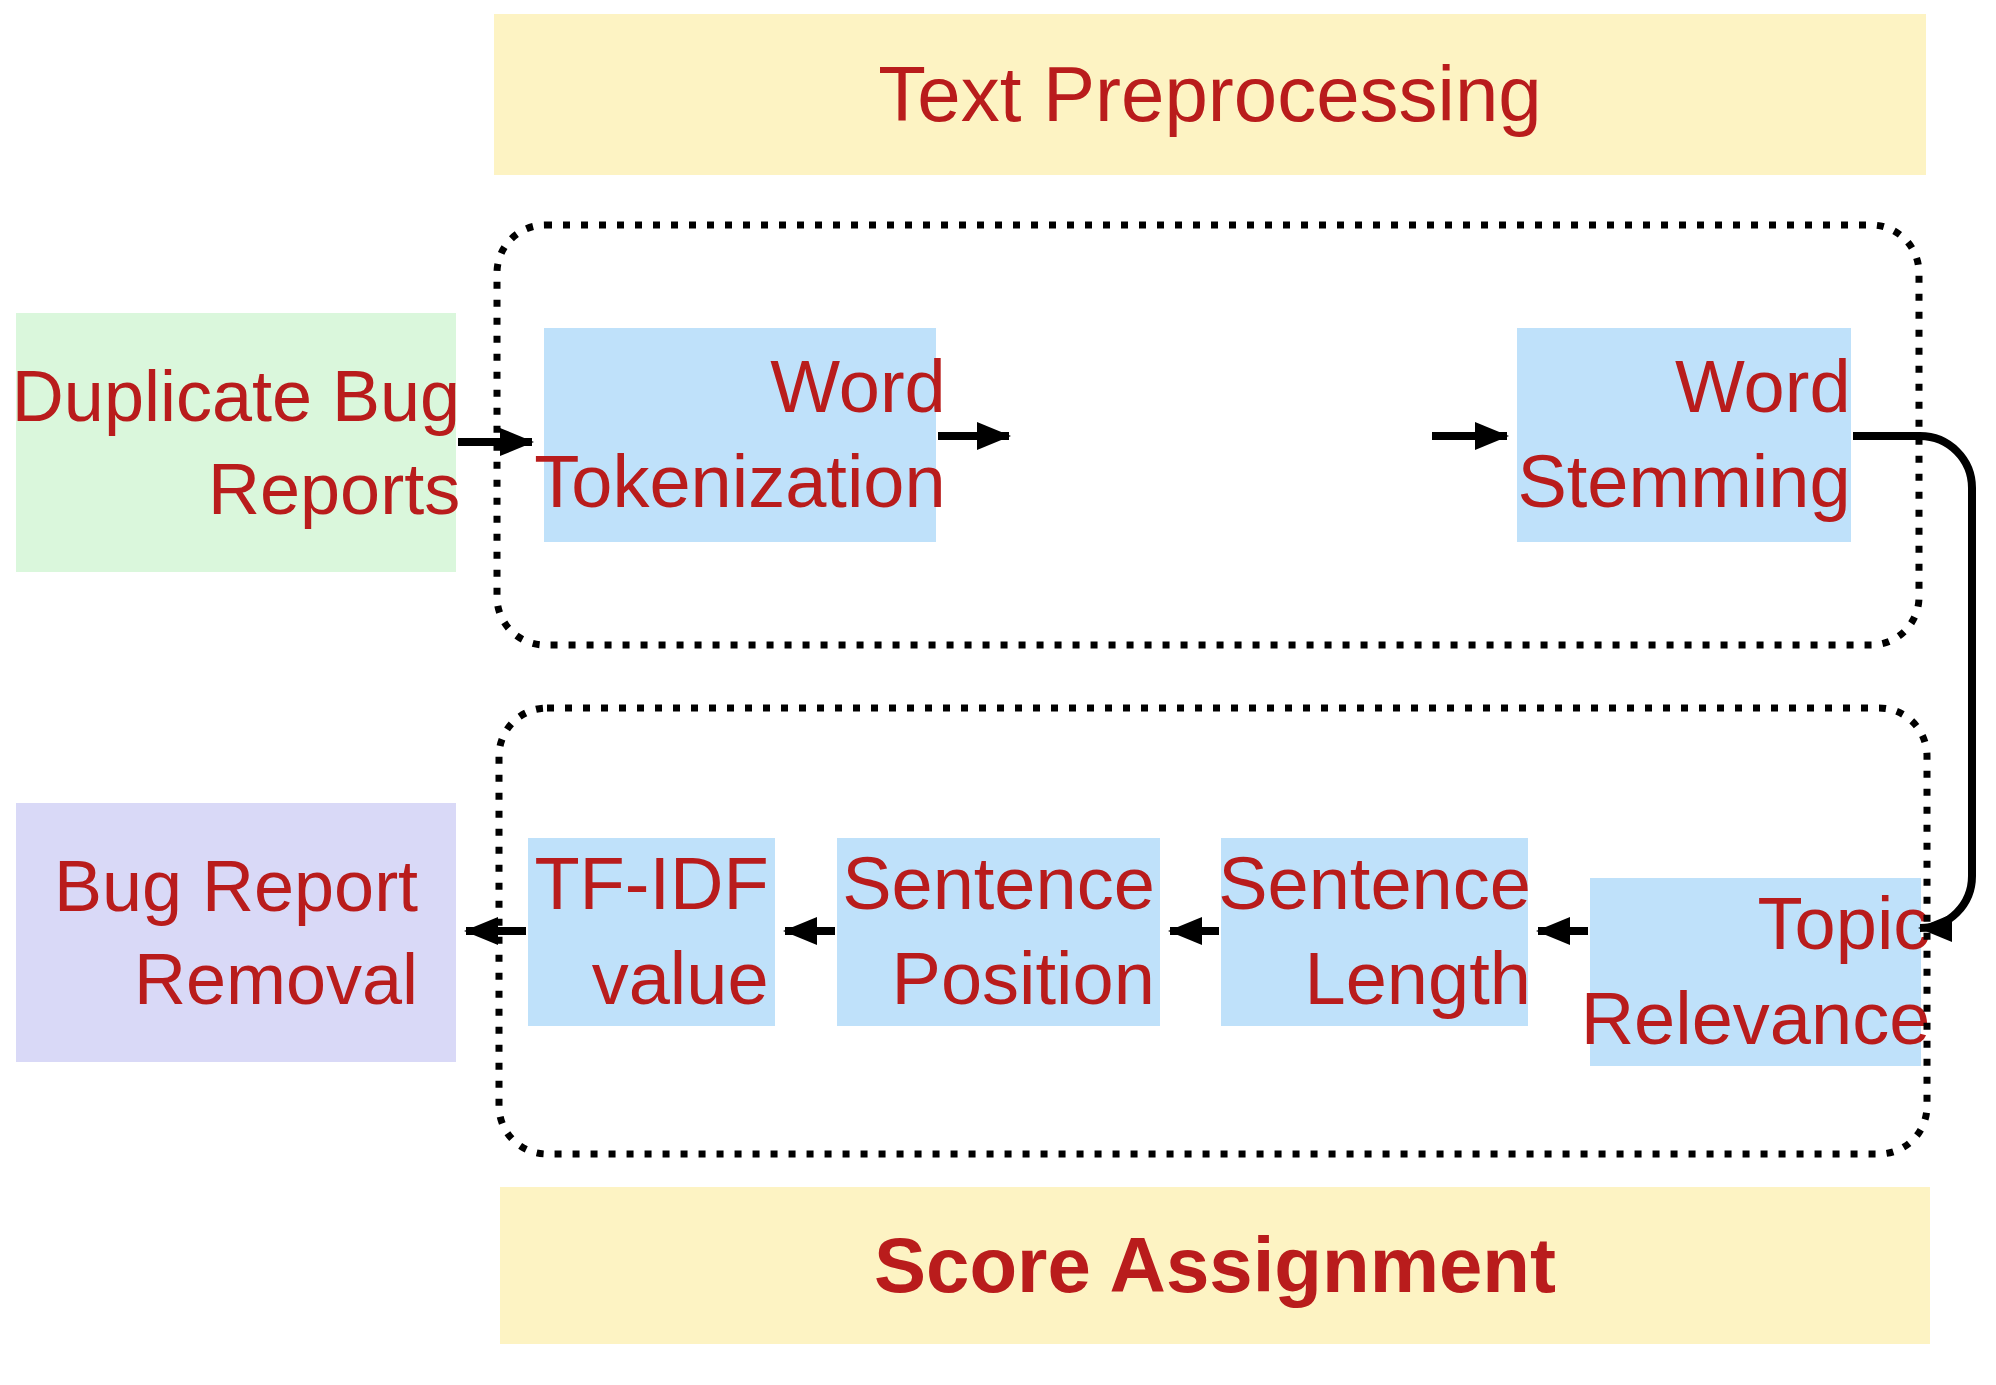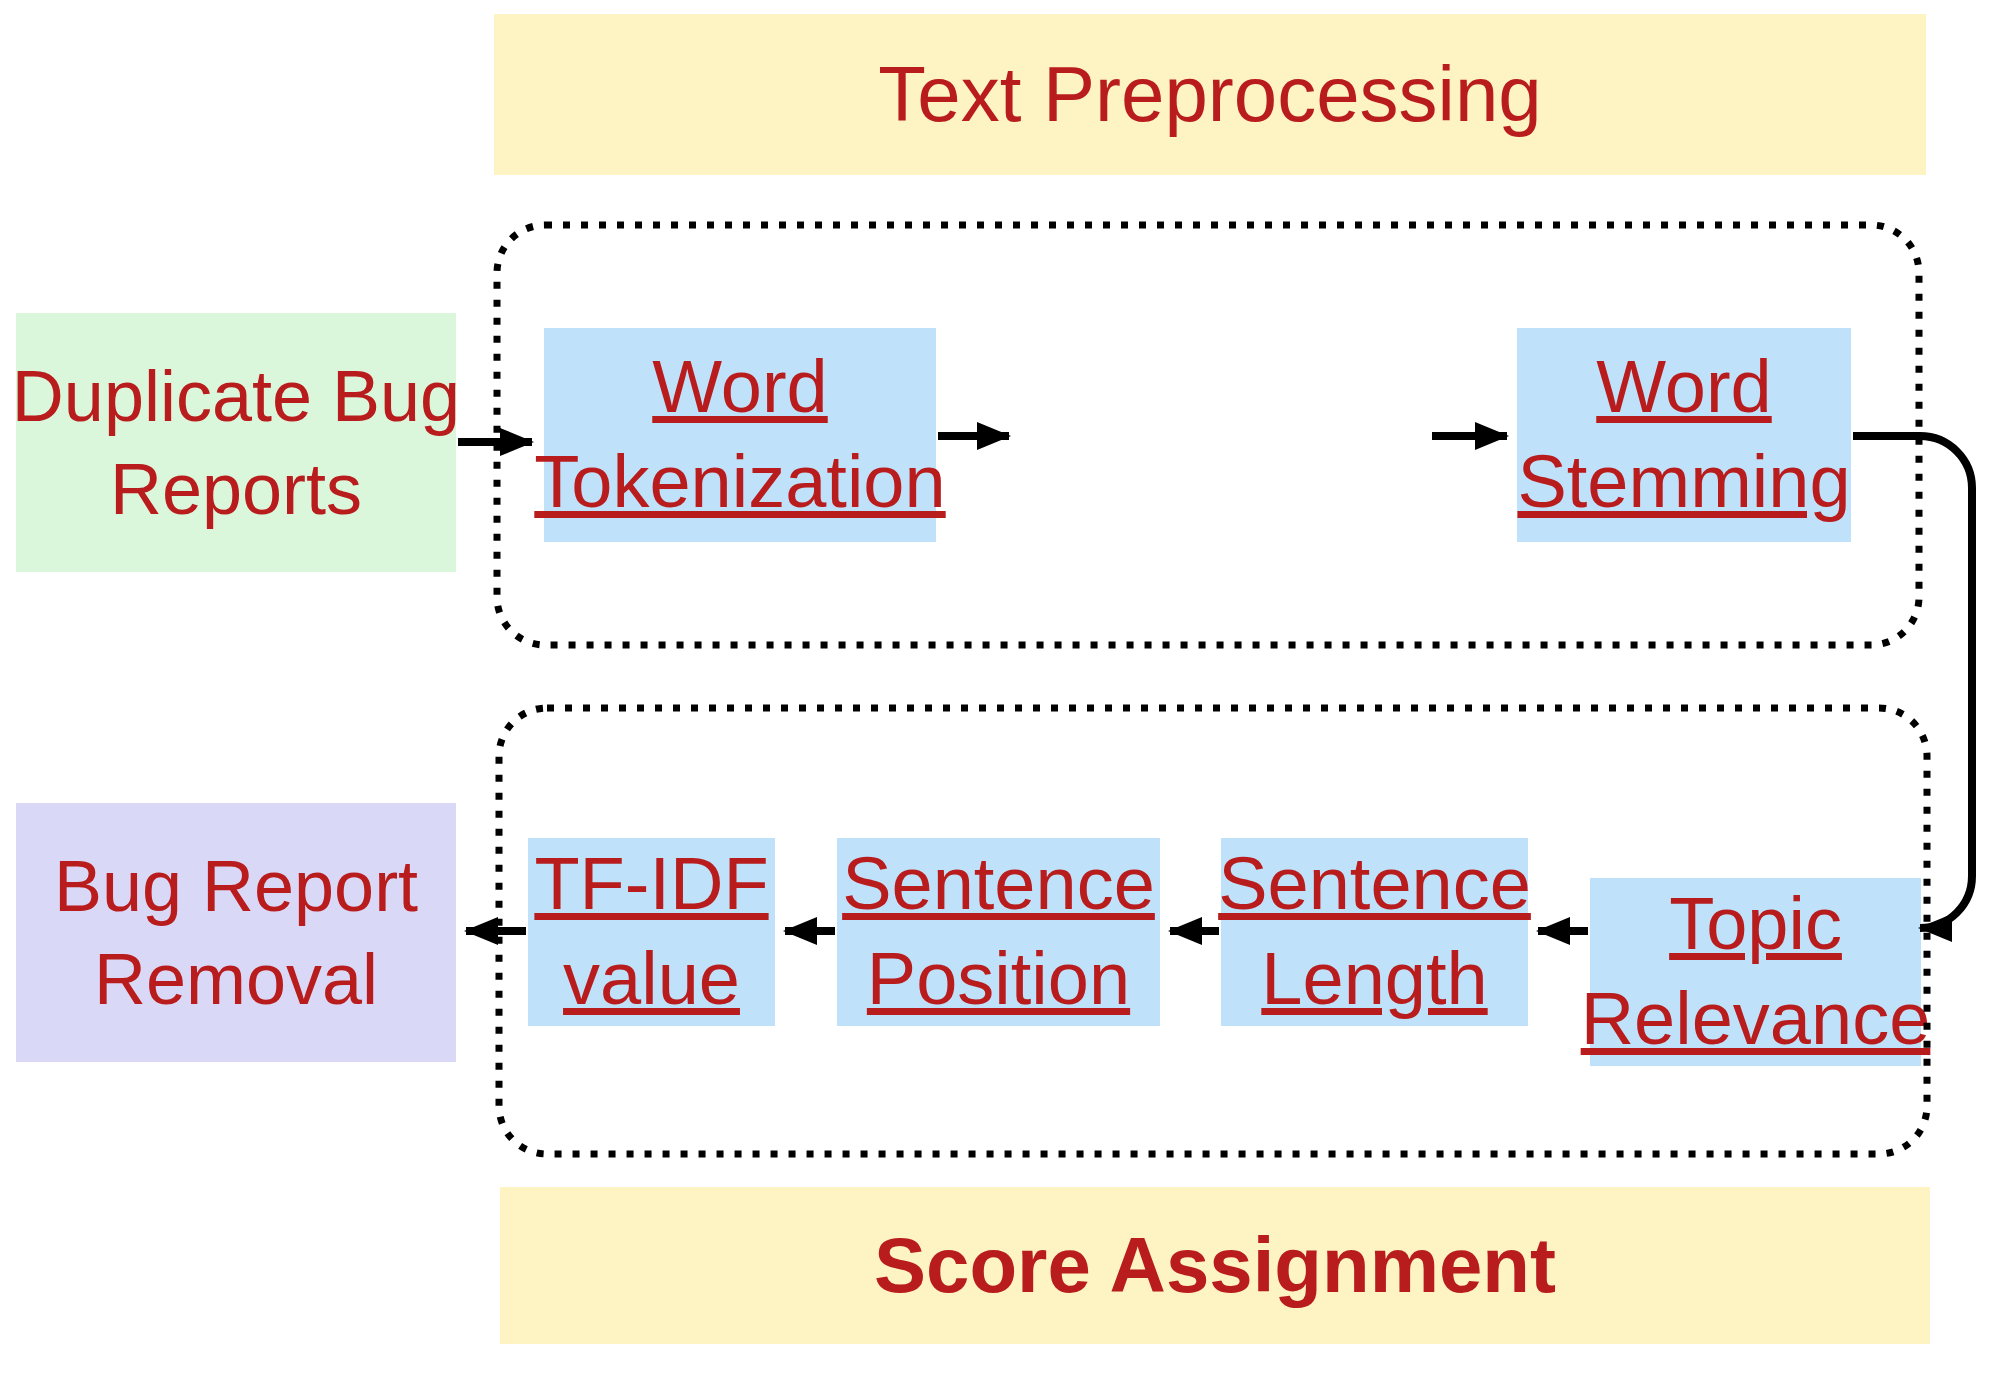--- a/index.html
+++ b/index.html
@@ -26,26 +26,26 @@
     line-height: 1.28;
     color: #b91c1c;
   }
   .banner {
     background: #fdf3c3;
     font-size: 78px;
   }
   .banner.top    { left: 494px; top: 14px;   width: 1432px; height: 161px; }
   .banner.bottom { left: 500px; top: 1187px; width: 1430px; height: 157px; font-weight: bold; }
 
-  .node { font-size: 74px; }
+  .node { font-size: 74px; text-align: right; }
 
   .node.input  { background: #daf7dc; left: 16px; top: 313px; width: 440px; height: 259px; font-size: 72px; }
   .node.output { background: #d9d9f7; left: 16px; top: 803px; width: 440px; height: 259px; font-size: 72px; }
 
-  .node.step { background: #bfe1fa; text-decoration: underline; }
+  .node.step { background: #bfe1fa; }
   .node.wt  { left: 544px;  top: 328px; width: 392px; height: 214px; }
   .node.swr { left: 1019px; top: 328px; width: 411px; height: 214px; }
   .node.ws  { left: 1517px; top: 328px; width: 334px; height: 214px; }
 
   .node.tfidf { left: 528px;  top: 838px; width: 247px; height: 188px; }
   .node.sp    { left: 837px;  top: 838px; width: 323px; height: 188px; }
   .node.sl    { left: 1221px; top: 838px; width: 307px; height: 188px; }
   .node.tr    { left: 1590px; top: 838px; width: 331px; height: 188px; margin-top: 40px; }
 
   svg.overlay {

